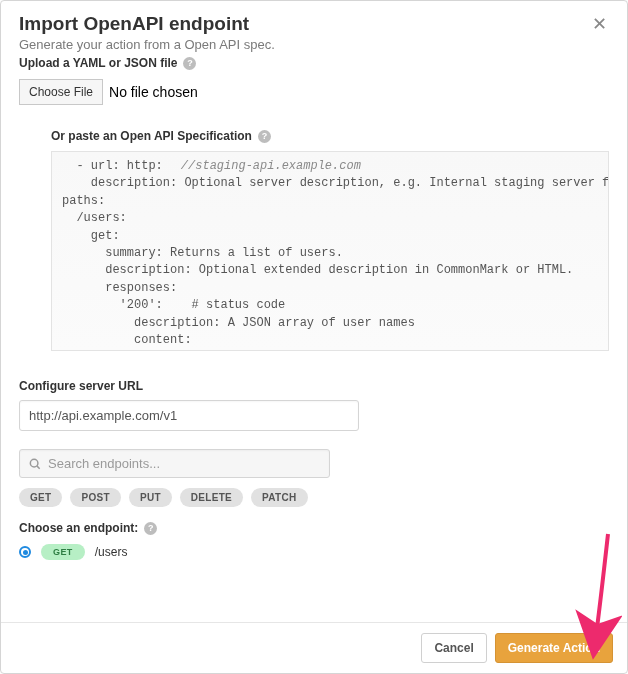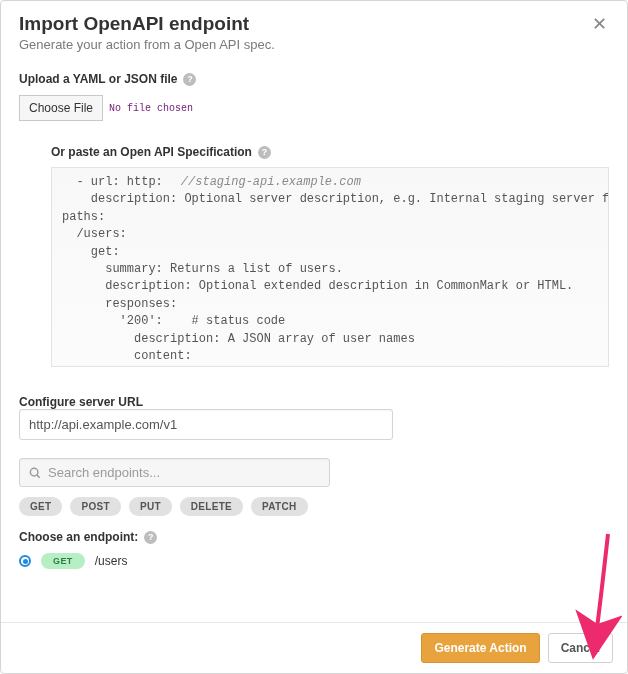--- a/index.html
+++ b/index.html
@@ -62,51 +62,52 @@
       border-radius: 50%;
       background: #bdbdbd;
       color: #fff;
       font-size: 9px;
       font-weight: 700;
       display: inline-flex;
       align-items: center;
       justify-content: center;
       cursor: pointer;
     }
-    .upload-section { margin-top: 20px; }
+    .upload-section { margin-top: 4px; }
     .file-row { margin-top: 9px; display:flex; align-items:center; gap:6px;}
     .choose-file-btn {
       border: 1px solid #c8c8c8;
       background: #f6f6f6;
       font-size: 12px;
       padding: 5px 9px;
       cursor: pointer;
       color:#333;
     }
-    .file-status { font-size: 10px; color: #701a75; font-family: Liberation Mono, monospace; }
+    .file-status { font-size: 14px; color: #000000; }
     .paste-section { margin-top: 24px; padding-left: 32px; }
     .code-box {
       margin-top: 8px;
       border: 1px solid #e3e3e3;
       border-top: 1px solid #e3e3e3;
       background: linear-gradient(#f8f8f8, #fbfbfb);
       padding: 6px 10px;
       font-family: "Courier New", Consolas, monospace;
       font-size: 12px;
       line-height: 1.45;
       color: #555;
       height: 200px;
       overflow: hidden;
       white-space: pre;
     }
     .code-box .url-scheme { color:#555; }
     .code-box .url-host { color:#8a8a8a; font-style: italic; margin-left: 18px; }
     .server-section { margin-top: 28px; }
     .text-input {
-      width: 374px;
+      margin-top: 7px;
+      width: 340px;
       border: 1px solid #d5d5d5;
       border-radius: 3px;
       padding: 7px 9px;
       font-size: 13px;
       color: #555;
       box-shadow: inset 0 1px 2px rgba(0,0,0,0.04);
     }
     .search-section { margin-top: 18px; }
     .search-wrap {
       margin-top: 7px;
@@ -271,22 +272,22 @@
       </div>
       <div class="endpoint-row">
         <span class="radio"></span>
         <span class="get-badge">GET</span>
         <span class="endpoint-path">/users</span>
       </div>
     </div>
   </div>
 
   <div class="modal-footer">
+    <button class="btn btn-cancel">Cancel</button>
     <button class="btn btn-primary">Generate Action</button>
-    <button class="btn btn-cancel">Cancel</button>
   </div>
 </div>
 
 <svg class="arrow-annot" style="left:574px; top:530px;" width="48" height="130" viewBox="0 0 48 130">
   <defs>
     <marker id="ah" markerWidth="12" markerHeight="12" refX="6" refY="6" orient="auto">
       <path d="M0,0 L12,6 L0,12 L3,6 Z" fill="#ed2a6d"></path>
     </marker>
   </defs>
   <path d="M34,4 C30,40 26,75 22,106" stroke="#ed2a6d" stroke-width="4" fill="none" marker-end="url(#ah)"></path>

